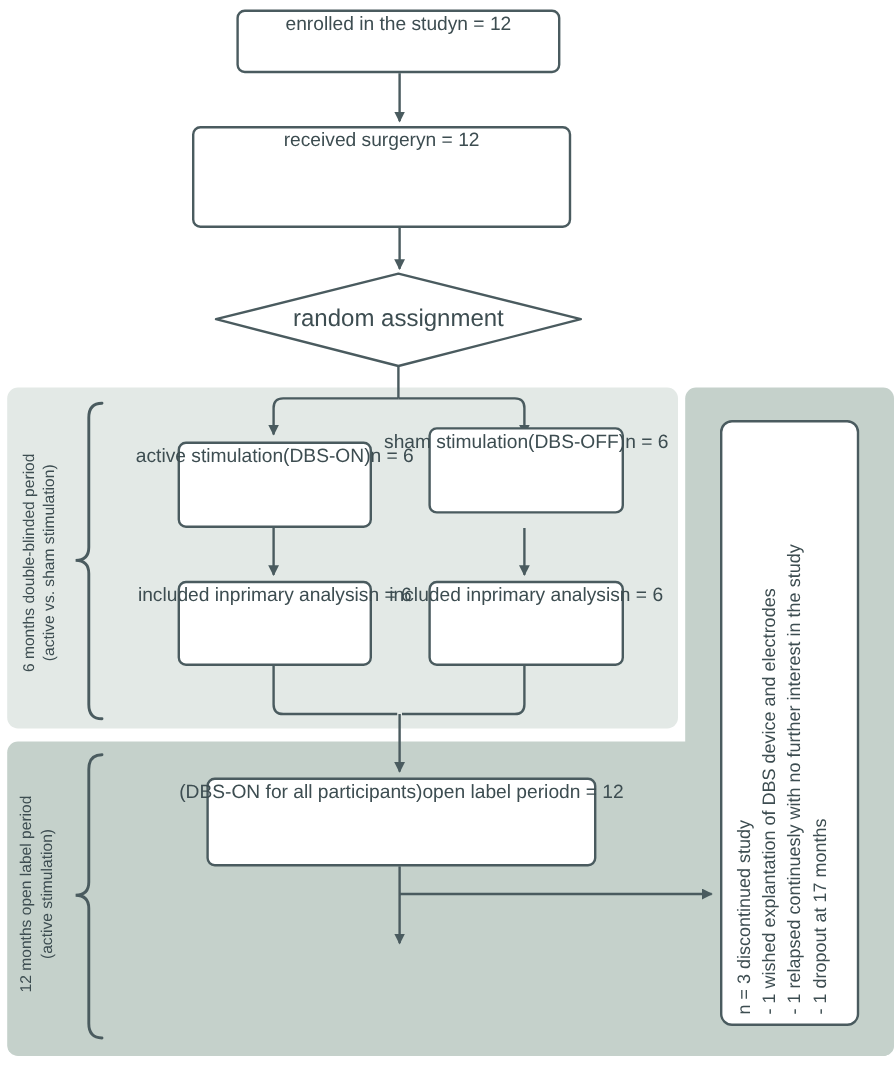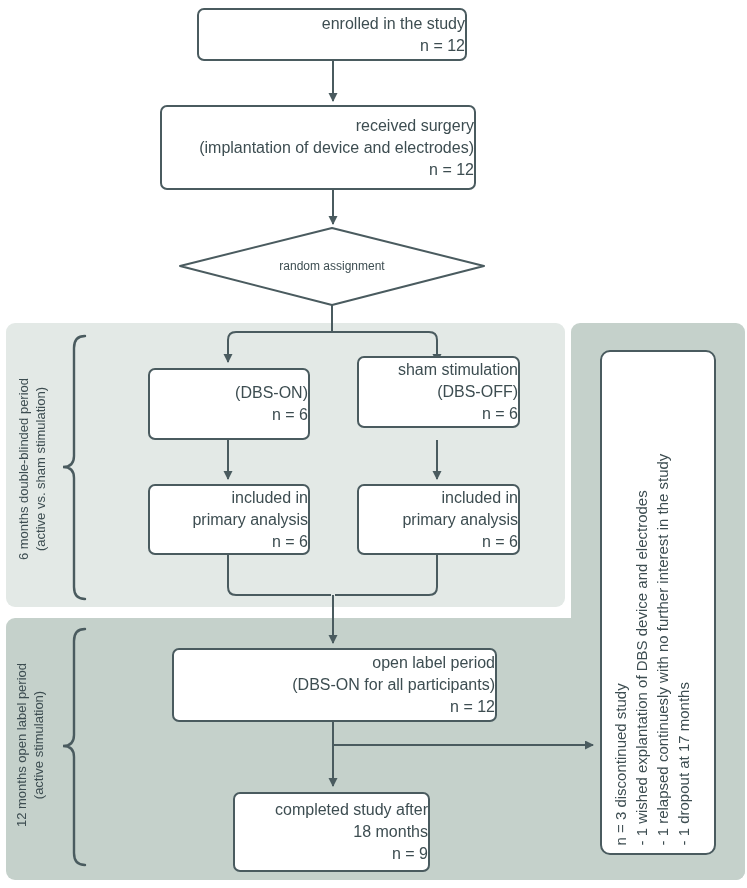--- a/index.html
+++ b/index.html
@@ -18,34 +18,34 @@
   .band.light{left:6px;top:323px;width:559px;height:284px;background:var(--band-light);}
   .band.dark{background:var(--band-dark);}
   .band.right{left:571px;top:323px;width:174px;height:557px;}
   .band.bottom{left:6px;top:618px;width:739px;height:262px;}
   svg.overlay{position:absolute;left:0;top:0;width:747px;height:888px;}
   svg.overlay .stroke{stroke:var(--line-color);stroke-width:2;fill:none;}
   svg.overlay .brace{stroke:var(--line-color);stroke-width:2.4;fill:none;stroke-linecap:round;}
   svg.overlay .diamond{stroke:var(--line-color);stroke-width:2;fill:var(--box-fill);stroke-linejoin:round;}
   .node{
     position:absolute;background:var(--box-fill);border:2px solid var(--line-color);
-    border-radius:7px;display:flex;flex-direction:column;justify-content:center;align-items:flex-end;
+    border-radius:7px;display:flex;justify-content:center;align-items:flex-start;
     font-size:16px;line-height:22px;text-align:center;box-sizing:border-box;
   }
   .node .ln{white-space:nowrap;}
   .node.discontinued{border-radius:10px;border-width:2.5px;}
   .rot-block{
     position:absolute;left:50%;top:50%;
     transform:translate(-50%,-50%) rotate(-90deg);
     font-size:15px;line-height:21px;text-align:left;
   }
   .rot-block .rline{white-space:nowrap;}
   .diamond-label{
     position:absolute;left:232px;top:256px;width:200px;text-align:center;
-    font-size:12px;line-height:20px;
+    font-size:20px;line-height:20px;
   }
   .side-label{
     position:absolute;text-align:center;font-size:13px;line-height:17px;
     transform:rotate(-90deg);
   }
 </style>
 </head>
 <body>
 
 <div class="canvas">
@@ -77,27 +77,27 @@
     <path class="brace" d="M85,629 Q74,629 74,641 L74,735 Q74,746 63,746 Q74,746 74,757 L74,853 Q74,865 85,865"></path>
   </svg>
 
   <div class="node" style="left:197px;top:8px;width:270px;height:53px">
     <div class="ln">enrolled in the study</div>
     <div class="ln">n = 12</div>
   </div>
 
   <div class="node" style="left:160px;top:105px;width:316px;height:85px">
     <div class="ln">received surgery</div>
-    <div class="ln">(implantation of device and electrodes)</div>
     <div class="ln">n = 12</div>
   </div>
 
   <div class="diamond-label">random assignment</div>
 
   <div class="node" style="left:148px;top:368px;width:162px;height:72px">
+    <div class="ln">active stimulation</div>
     <div class="ln">(DBS-ON)</div>
     <div class="ln">n = 6</div>
   </div>
 
   <div class="node" style="left:357px;top:356px;width:163px;height:72px">
     <div class="ln">sham stimulation</div>
     <div class="ln">(DBS-OFF)</div>
     <div class="ln">n = 6</div>
   </div>
 
@@ -107,30 +107,25 @@
     <div class="ln">n = 6</div>
   </div>
 
   <div class="node" style="left:357px;top:484px;width:163px;height:71px">
     <div class="ln">included in</div>
     <div class="ln">primary analysis</div>
     <div class="ln">n = 6</div>
   </div>
 
   <div class="node" style="left:172px;top:648px;width:325px;height:74px">
+    <div class="ln">(DBS-ON for all participants)</div>
     <div class="ln">open label period</div>
-    <div class="ln">(DBS-ON for all participants)</div>
     <div class="ln">n = 12</div>
   </div>
 
-  <div class="node" style="left:233px;top:792px;width:197px;height:80px">
-    <div class="ln">completed study after</div>
-    <div class="ln">18 months</div>
-    <div class="ln">n = 9</div>
-  </div>
 
   <div class="node discontinued" style="left:600px;top:350px;width:116px;height:505px">
     <div class="rot-block" style="width:485px;height:96px">
       <div class="rline">n = 3 discontinued study</div>
       <div class="rline">- 1 wished explantation of DBS device and electrodes</div>
       <div class="rline">- 1 relapsed continuesly with no further interest in the study</div>
       <div class="rline">- 1 dropout at 17 months</div>
     </div>
   </div>
 

